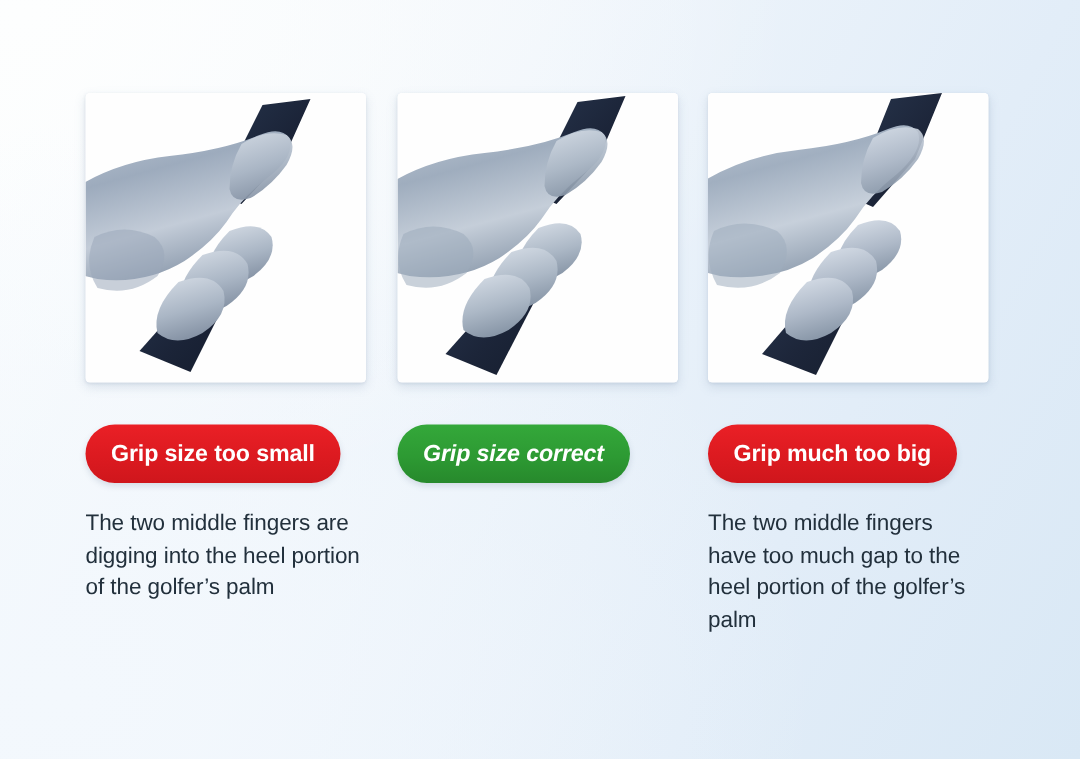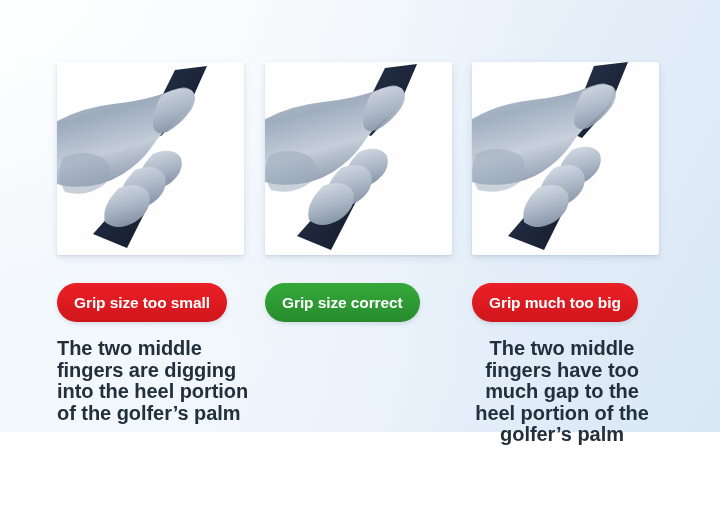--- a/index.html
+++ b/index.html
@@ -5,21 +5,21 @@
   * { margin:0; padding:0; box-sizing:border-box; }
 
   html, body {
     width:720px; height:506px;
     overflow:hidden;
     font-family:"Liberation Sans", sans-serif;
   }
 
   #stage {
     position:relative;
-    width:720px; height:432px;
+    width:720px; height:506px;
     background:
       radial-gradient(120% 130% at 6% 92%, #f3f8fd 0%, rgba(243,248,253,0) 58%),
       radial-gradient(130% 120% at 2% 2%,  #fdfefe 0%, rgba(253,254,254,0) 55%),
       linear-gradient(118deg, #fbfdfe 0%, #eff5fb 38%, #e2edf8 72%, #d9e8f5 100%);
   }
 
   
   .columns {
     position:absolute;
     left:0; top:0;
@@ -72,34 +72,35 @@
     font-weight:bold;
     letter-spacing:-0.1px;
     white-space:nowrap;
     box-shadow:0 2px 4px rgba(80,100,130,0.18);
   }
   .badge.red {
     background:linear-gradient(180deg,#ea2026 0%, #dc1a20 55%, #cf161c 100%);
   }
   .badge.green {
     background:linear-gradient(180deg,#34a83a 0%, #2d9a33 55%, #27892c 100%);
+    font-style:italic;
   }
 
   
   .caption {
     margin-top:16px;
     width:193px;
     color:#22303c;
-    font-size:20px;
+    font-size:15px;
     line-height:21.5px;
-    font-weight:bold;
+    font-weight:normal;
     letter-spacing:-0.05px;
   }
   .column.c1 .caption { width:190px; }
-  .column.c2 .caption { width:180px;text-align:center; }
+  .column.c2 .caption { width:180px; }
 </style>
 </head>
 <body>
 
 <div id="stage">
   <div class="columns">
 
     <div class="column c0">
 
       <div class="photo-card">

